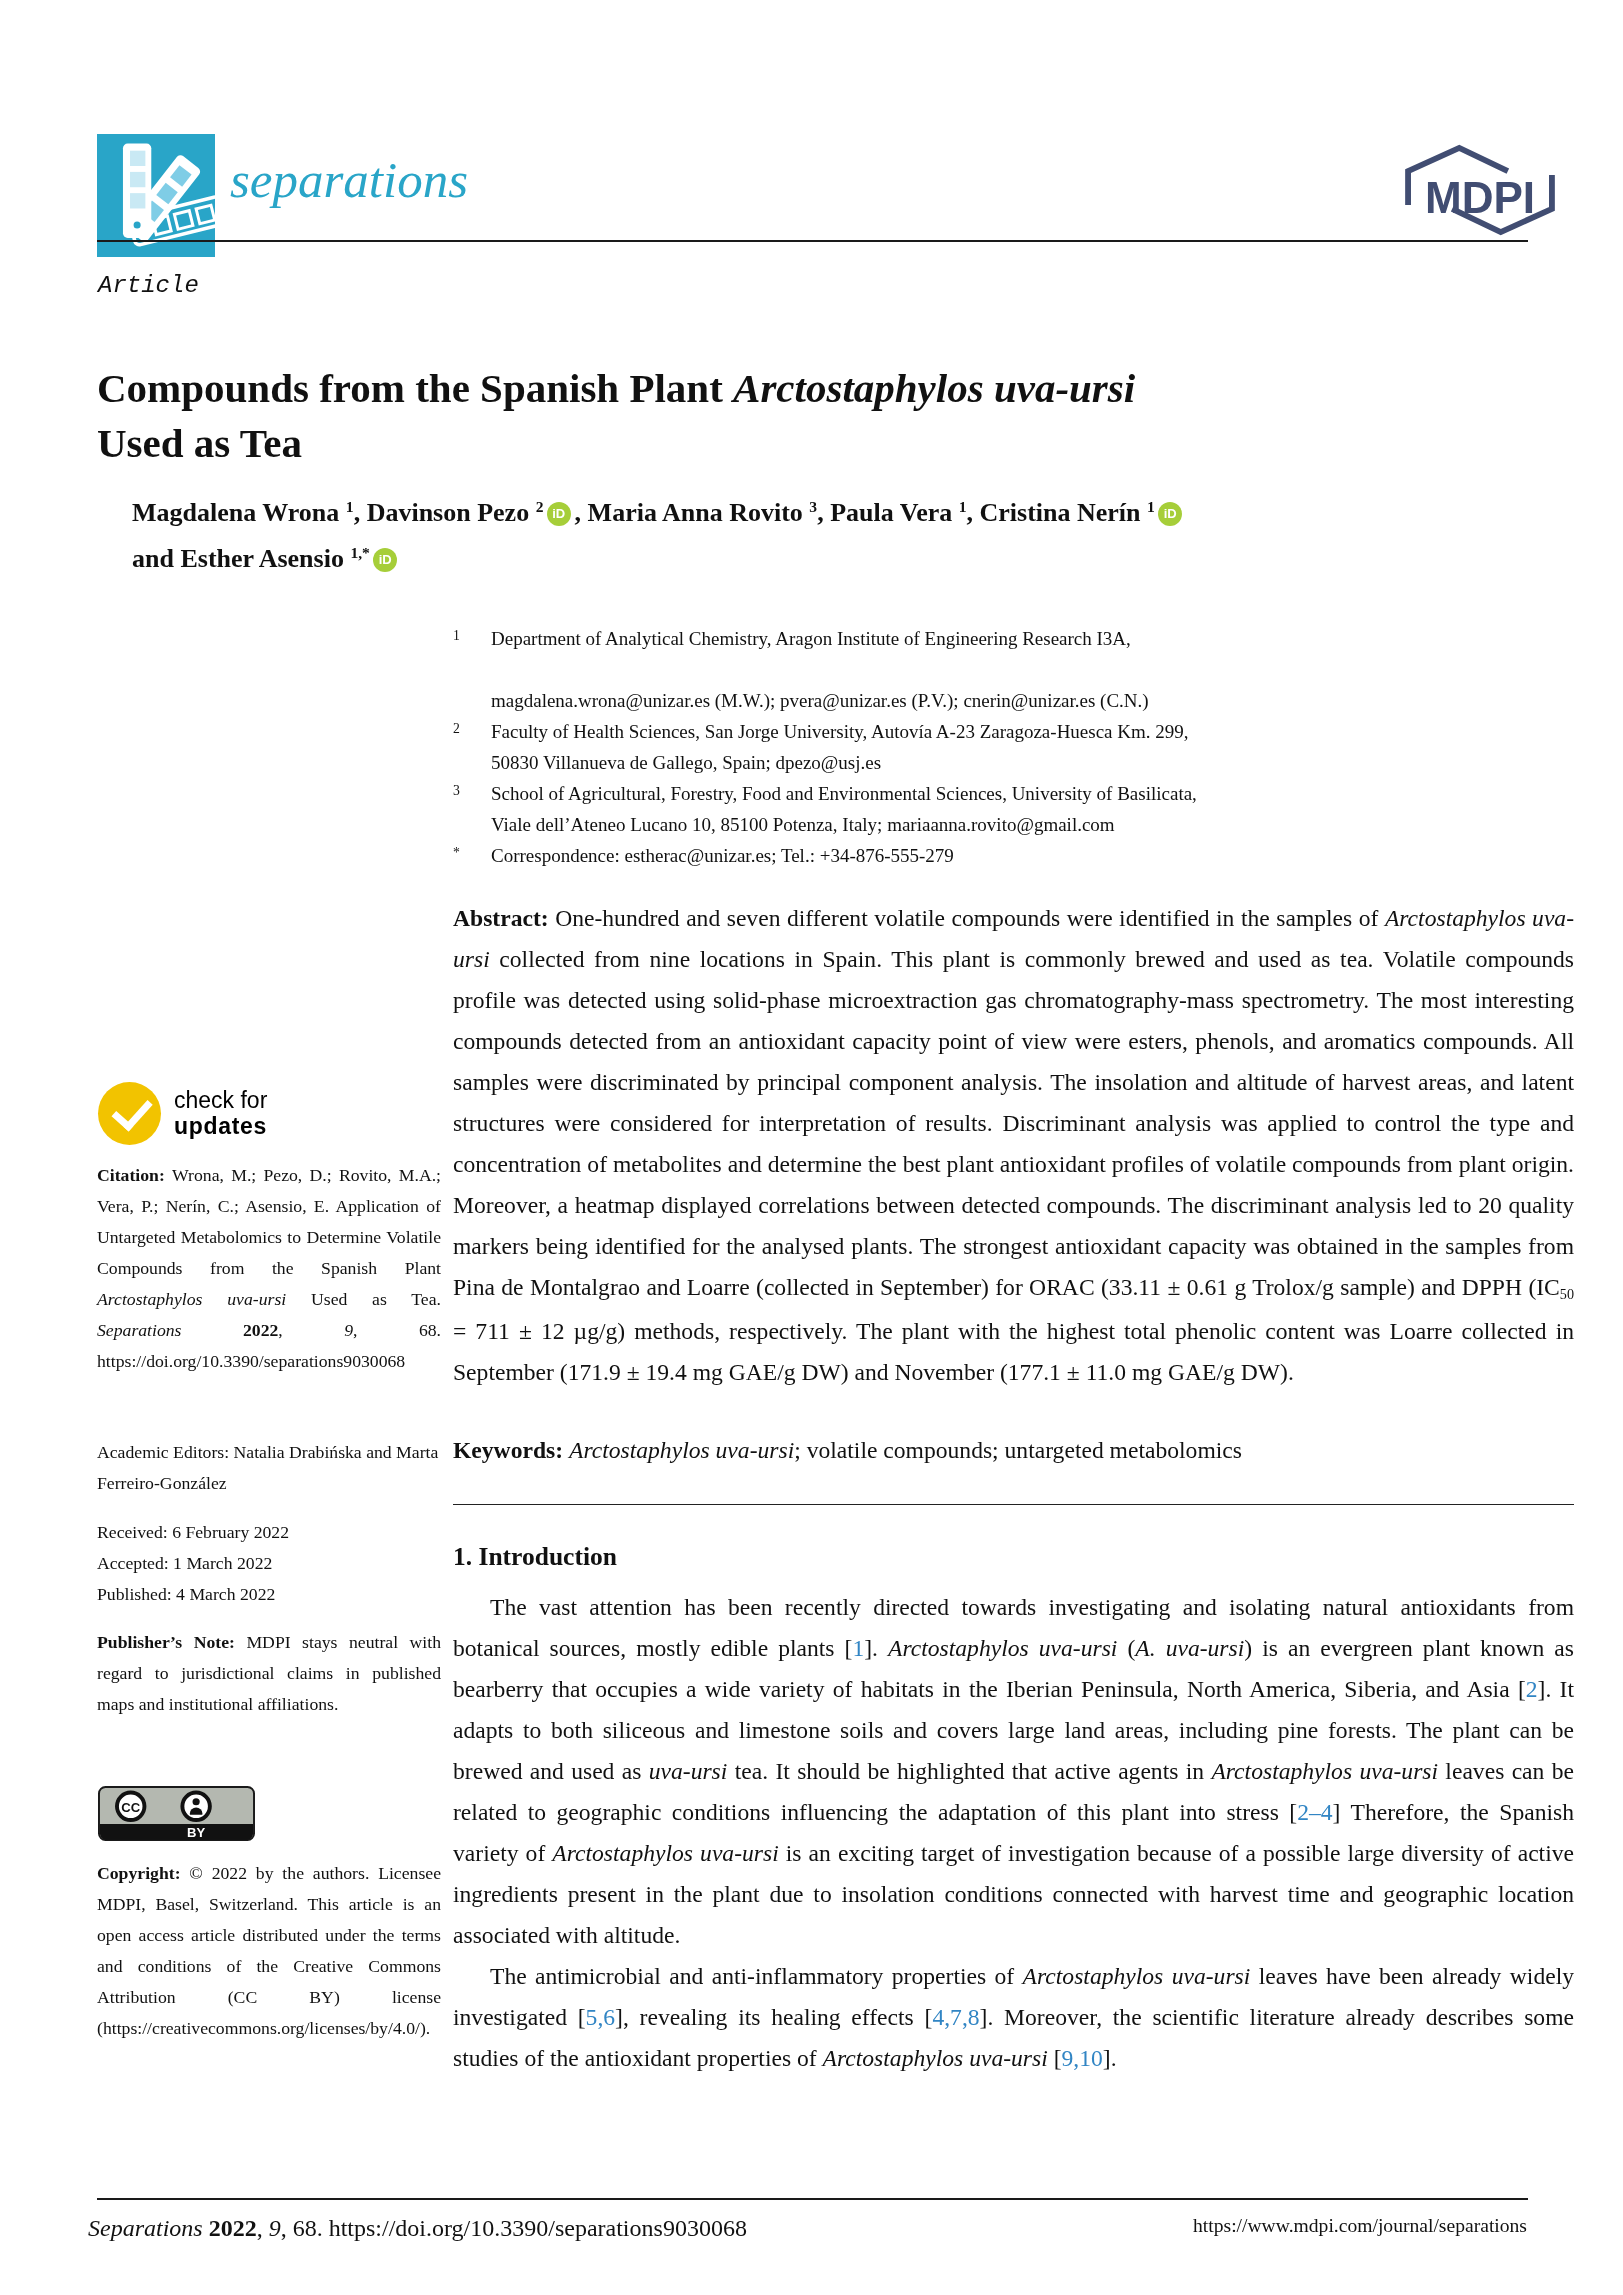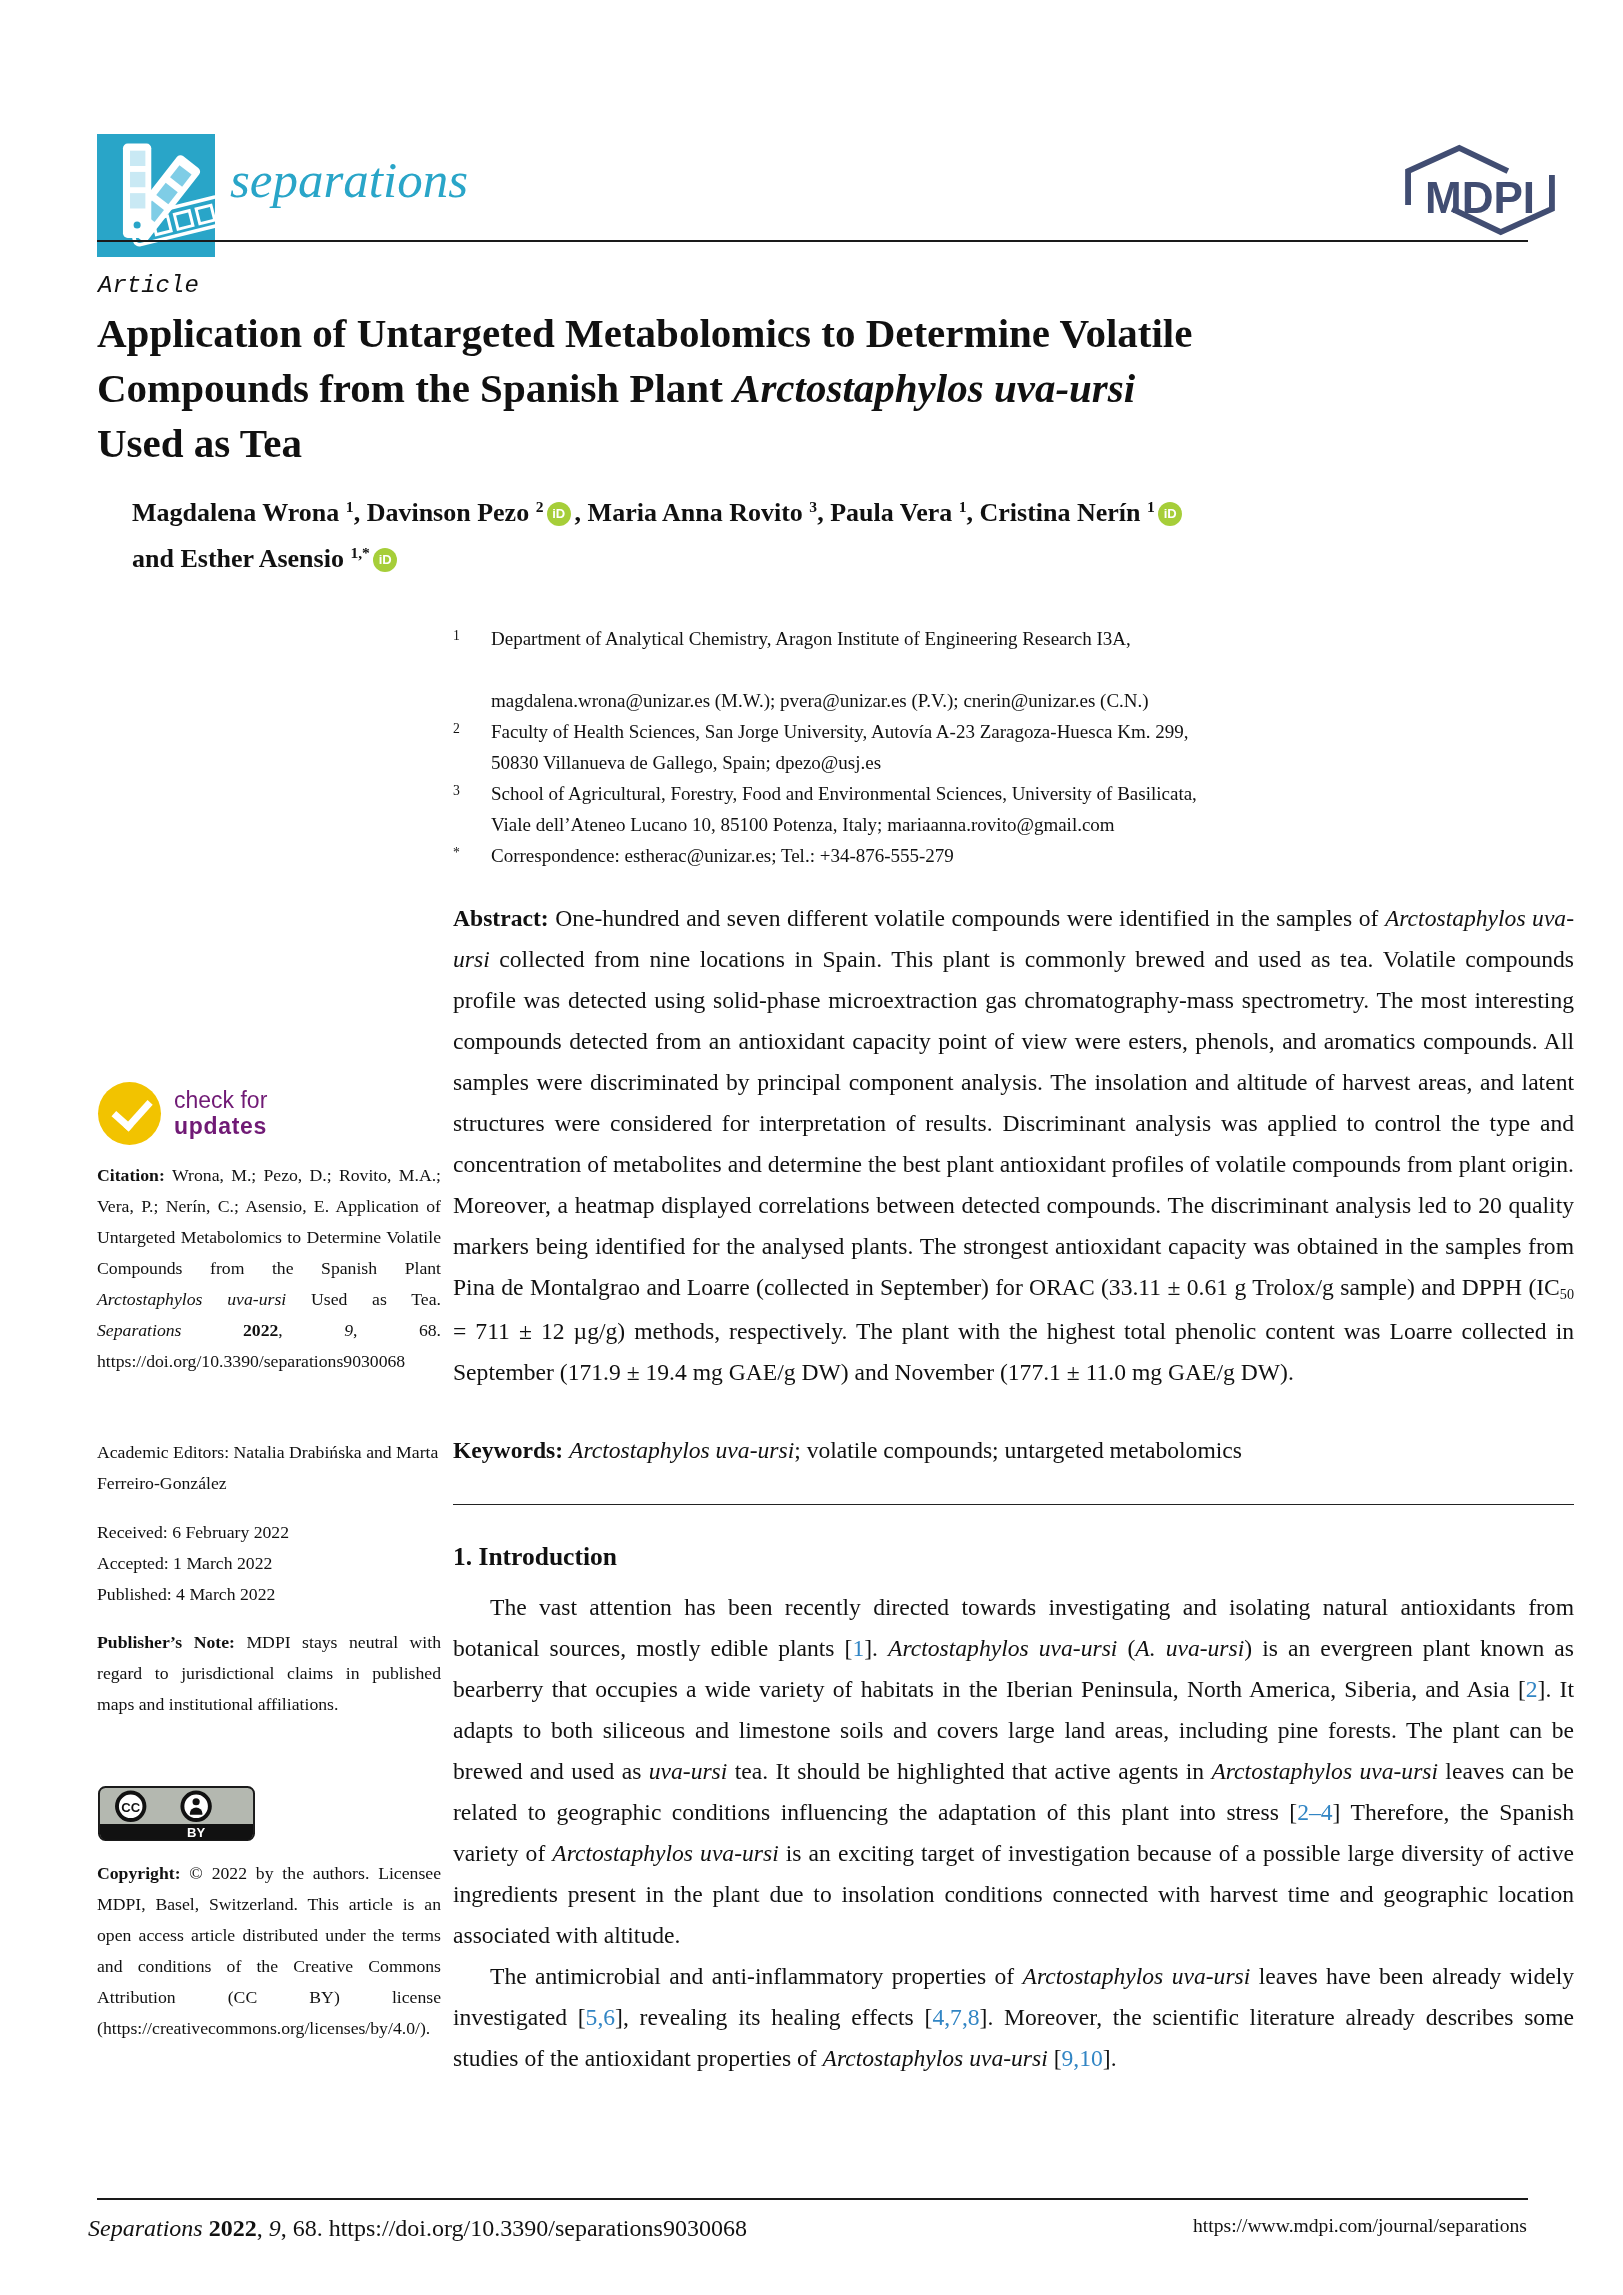--- a/index.html
+++ b/index.html
@@ -40,21 +40,21 @@
   .abstract{position:absolute;left:453px;top:898px;width:1121px;font-size:23.6px;line-height:41px;text-align:justify;}
   .keywords{position:absolute;left:453px;top:1437px;width:1121px;font-size:23.6px;}
   .kw-rule{position:absolute;left:453px;top:1504px;width:1121px;height:1.3px;background:#222;}
   .intro-heading{position:absolute;left:453px;top:1542px;font-size:25.5px;font-weight:bold;}
   .intro-body{position:absolute;left:453px;top:1587px;width:1121px;font-size:23.6px;line-height:41px;text-align:justify;}
   .intro-body p{margin:0;text-indent:37px;}
   
   .updates-badge{position:absolute;left:98px;top:1079px;width:281px;height:68px;display:flex;align-items:center;gap:13px;}
   .updates-circle{width:63px;height:63px;border-radius:50%;background:#f2c300;flex:none;position:relative;}
   .updates-check{position:absolute;left:15.7px;top:17px;width:29px;height:15.7px;border-left:7.2px solid #fff;border-bottom:7.2px solid #fff;transform:rotate(-48deg);}
-  .updates-text{font-family:"Liberation Sans",sans-serif;font-size:23px;line-height:26px;color:#701a75;}
+  .updates-text{font-family:"Liberation Sans",sans-serif;font-size:23px;line-height:26px;color:#000000;}
   .updates-text .b{letter-spacing:0.7px;}
   .citation{position:absolute;left:97px;top:1160px;width:344px;font-size:17.7px;line-height:31px;text-align:justify;overflow-wrap:anywhere;}
   .editors{position:absolute;left:97px;top:1437px;width:344px;font-size:17.7px;line-height:31px;}
   .dates{position:absolute;left:97px;top:1517px;width:344px;font-size:17.7px;line-height:31px;}
   .pub-note{position:absolute;left:97px;top:1627px;width:344px;font-size:17.7px;line-height:31px;text-align:justify;}
   .cc-badge{position:absolute;left:98px;top:1786px;width:157px;height:55px;}
   .copyright{position:absolute;left:97px;top:1858px;width:344px;font-size:17.7px;line-height:31px;text-align:justify;overflow-wrap:anywhere;}
   
   .footer-rule{position:absolute;left:97px;top:2198px;width:1431px;height:2px;background:#1a1a1a;}
   .footer-left{position:absolute;left:88px;top:2215px;font-size:24px;text-align:right;}
@@ -90,21 +90,21 @@
 
 <svg class="mdpi-logo" viewBox="0 0 250 150">
   <polyline points="14,98 14,46 93,10 168,46" fill="none" stroke="#414d72" stroke-width="9"></polyline>
   <polyline points="236,52 236,104 157,140 82,104" fill="none" stroke="#414d72" stroke-width="9"></polyline>
   <text x="125" y="110" text-anchor="middle" font-family="Liberation Sans, sans-serif" font-size="68" font-weight="bold" fill="#414d72">MDPI</text>
 </svg>
 
 <div class="header-rule"></div>
 
 <div class="article-type">Article</div>
-<h1 class="page-title" style="margin:0;"><span>Application of Untargeted Metabolomics to Determine Volatile</span><br><span>Compounds from the Spanish Plant </span><span class="i">Arctostaphylos uva-ursi</span><br><span>Used as Tea</span></h1>
+<h1 class="page-title" style="margin:0;"><br><span>Compounds from the Spanish Plant </span><span class="i">Arctostaphylos uva-ursi</span><br><span>Used as Tea</span></h1>
 <div class="authors"><span>Magdalena Wrona </span><span class="sup">1</span><span>, Davinson Pezo </span><span class="sup">2</span><span class="orcid-badge">iD</span><span>, Maria Anna Rovito </span><span class="sup">3</span><span>, Paula Vera </span><span class="sup">1</span><span>, Cristina Nerín </span><span class="sup">1</span><span class="orcid-badge">iD</span><br><span>and Esther Asensio </span><span class="sup">1,*</span><span class="orcid-badge">iD</span></div>
 
 <div class="affiliations">
   <div class="aff-row">
     <span class="aff-num">1</span>
     <span class="aff-text"><span>Department of Analytical Chemistry, Aragon Institute of Engineering Research I3A,</span><br><br><span>magdalena.wrona@unizar.es (M.W.); pvera@unizar.es (P.V.); cnerin@unizar.es (C.N.)</span></span>
   </div>
   <div class="aff-row">
     <span class="aff-num">2</span>
     <span class="aff-text"><span>Faculty of Health Sciences, San Jorge University, Autovía A-23 Zaragoza-Huesca Km. 299,</span><br><span>50830 Villanueva de Gallego, Spain; dpezo@usj.es</span></span>

